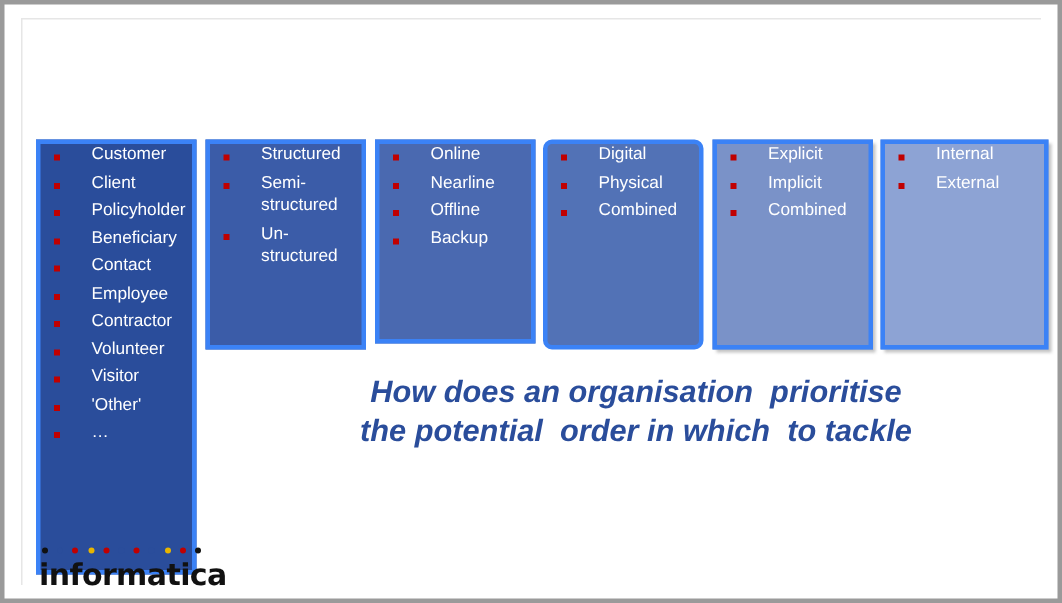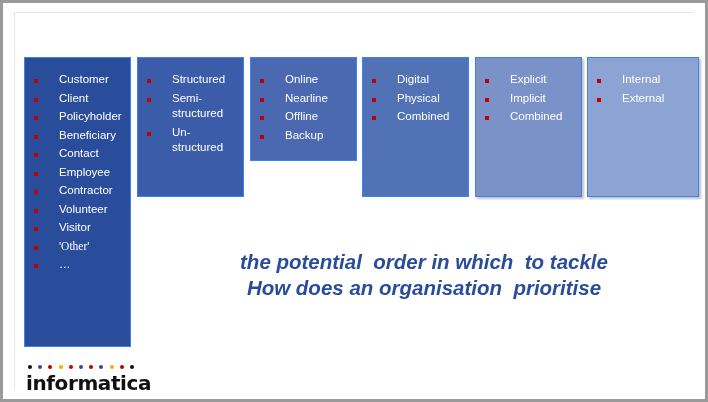--- a/index.html
+++ b/index.html
@@ -33,22 +33,23 @@
   .frame-left   { left: 0;  top: 0;    width: 3px;   height: 402px; }
   .frame-right  { right: 0; top: 0;    width: 3px;   height: 402px; }
 
   .frame-inner-l { position:absolute; left: 14px; top: 12px; width:1px; height: 378px; background:#e6e6e6;}
   .frame-inner-t { position:absolute; left: 14px; top: 12px; width:680px; height:1px; background:#e6e6e6;}
 
   
   .box {
     position: absolute;
     box-sizing: border-box;
-    border: 1px solid #3b82f6;
-    padding-top: 14px;
+    border: 3px solid #3b82f6;
+    padding-top: 0;
+    margin-top: 36px;
   }
   .box.shadowed { box-shadow: 2px 2px 2px rgba(120,120,120,0.45); }
 
   .bullet-row {
     display: flex;
     align-items: flex-start;
     padding-left: 9px;
     margin-bottom: 3px;
   }
   .bullet-mark {
@@ -156,21 +157,21 @@
         <div class="bullet-row">
           <span class="bullet-mark" style="background: rgb(192, 0, 0);"></span>
           <span class="bullet-text" style="color: rgb(255, 255, 255); text-align: center;">Volunteer</span>
         </div>
         <div class="bullet-row">
           <span class="bullet-mark" style="background: rgb(192, 0, 0);"></span>
           <span class="bullet-text" style="color: rgb(255, 255, 255);">Visitor</span>
         </div>
         <div class="bullet-row">
           <span class="bullet-mark" style="background: rgb(192, 0, 0);"></span>
-          <span class="bullet-text" style="color: rgb(255, 255, 255); font-family: Liberation Serif, serif;">'Other'</span>
+          <span class="bullet-text" style="color: rgb(255, 255, 255);">'Other'</span>
         </div>
         <div class="bullet-row">
           <span class="bullet-mark" style="background: rgb(192, 0, 0);"></span>
           <span class="bullet-text" style="color: rgb(255, 255, 255);">…</span>
         </div>
       </div>
       <div class="box" style="left: 137px; top: 57px; width: 107px; height: 140px; background: rgb(59, 92, 168);">
         <div class="bullet-row">
           <span class="bullet-mark" style="background: rgb(192, 0, 0);"></span>
           <span class="bullet-text" style="color: rgb(255, 255, 255);">Structured</span>
@@ -179,39 +180,39 @@
           <span class="bullet-mark" style="background: rgb(192, 0, 0);"></span>
           <span class="bullet-text" style="color: rgb(255, 255, 255);">Semi-
 structured</span>
         </div>
         <div class="bullet-row">
           <span class="bullet-mark" style="background: rgb(192, 0, 0);"></span>
           <span class="bullet-text" style="color: rgb(255, 255, 255);">Un-
 structured</span>
         </div>
       </div>
-      <div class="box" style="left: 250px; top: 57px; width: 107px; height: 104px; background: rgb(74, 105, 176);">
+      <div class="box" style="left: 250px; top: 57px; width: 107px; height: 136px; background: rgb(74, 105, 176);">
         <div class="bullet-row">
           <span class="bullet-mark" style="background: rgb(192, 0, 0);"></span>
           <span class="bullet-text" style="color: rgb(255, 255, 255);">Online</span>
         </div>
         <div class="bullet-row">
           <span class="bullet-mark" style="background: rgb(192, 0, 0);"></span>
           <span class="bullet-text" style="color: rgb(255, 255, 255);">Nearline</span>
         </div>
         <div class="bullet-row">
           <span class="bullet-mark" style="background: rgb(192, 0, 0);"></span>
           <span class="bullet-text" style="color: rgb(255, 255, 255);">Offline</span>
         </div>
         <div class="bullet-row">
           <span class="bullet-mark" style="background: rgb(192, 0, 0);"></span>
           <span class="bullet-text" style="color: rgb(255, 255, 255);">Backup</span>
         </div>
       </div>
-      <div class="box" style="left: 362px; top: 57px; width: 107px; height: 140px; background: rgb(82, 114, 182);">
+      <div class="box" style="left: 362px; top: 57px; width: 107px; height: 140px; background: rgb(82, 114, 182); border-radius: 6px;">
         <div class="bullet-row">
           <span class="bullet-mark" style="background: rgb(192, 0, 0);"></span>
           <span class="bullet-text" style="color: rgb(255, 255, 255);">Digital</span>
         </div>
         <div class="bullet-row">
           <span class="bullet-mark" style="background: rgb(192, 0, 0);"></span>
           <span class="bullet-text" style="color: rgb(255, 255, 255);">Physical</span>
         </div>
         <div class="bullet-row">
           <span class="bullet-mark" style="background: rgb(192, 0, 0);"></span>
@@ -238,22 +239,22 @@
           <span class="bullet-text" style="color: rgb(255, 255, 255);">Internal</span>
         </div>
         <div class="bullet-row">
           <span class="bullet-mark" style="background: rgb(192, 0, 0);"></span>
           <span class="bullet-text" style="color: rgb(255, 255, 255);">External</span>
         </div>
       </div>
     </div>
 
   <div id="question" style="color: rgb(42, 77, 155);">
+      <span class="qline">How does an organisation  prioritise</span>
       <span class="qline">the potential  order in which  to tackle</span>
-      <span class="qline">How does an organisation  prioritise</span>
     </div>
 
   <div id="logo">
     <div id="logo-dots">
         <span style="background: rgb(17, 17, 17);"></span>
         <span style="background: rgb(42, 77, 155);"></span>
         <span style="background: rgb(192, 0, 0);"></span>
         <span style="background: rgb(232, 181, 0);"></span>
         <span style="background: rgb(192, 0, 0);"></span>
         <span style="background: rgb(42, 77, 155);"></span>

